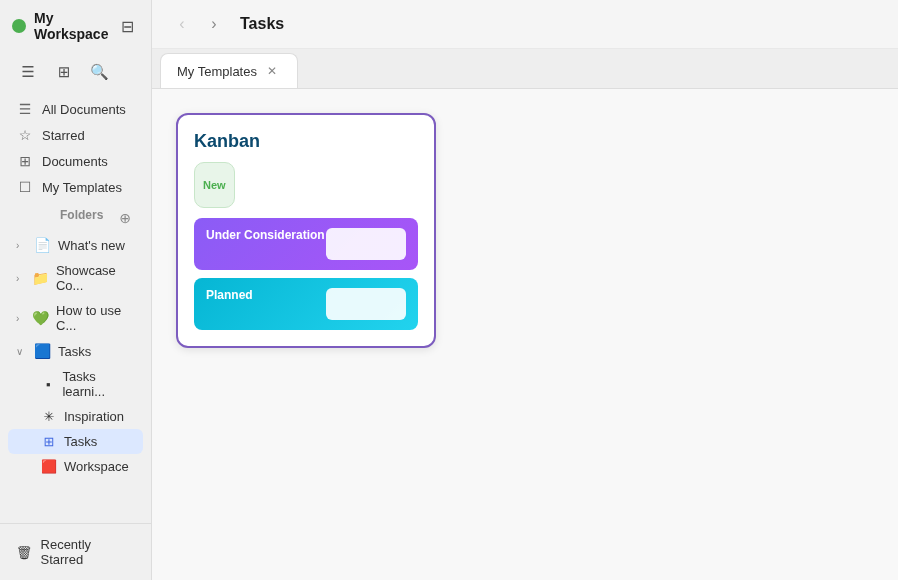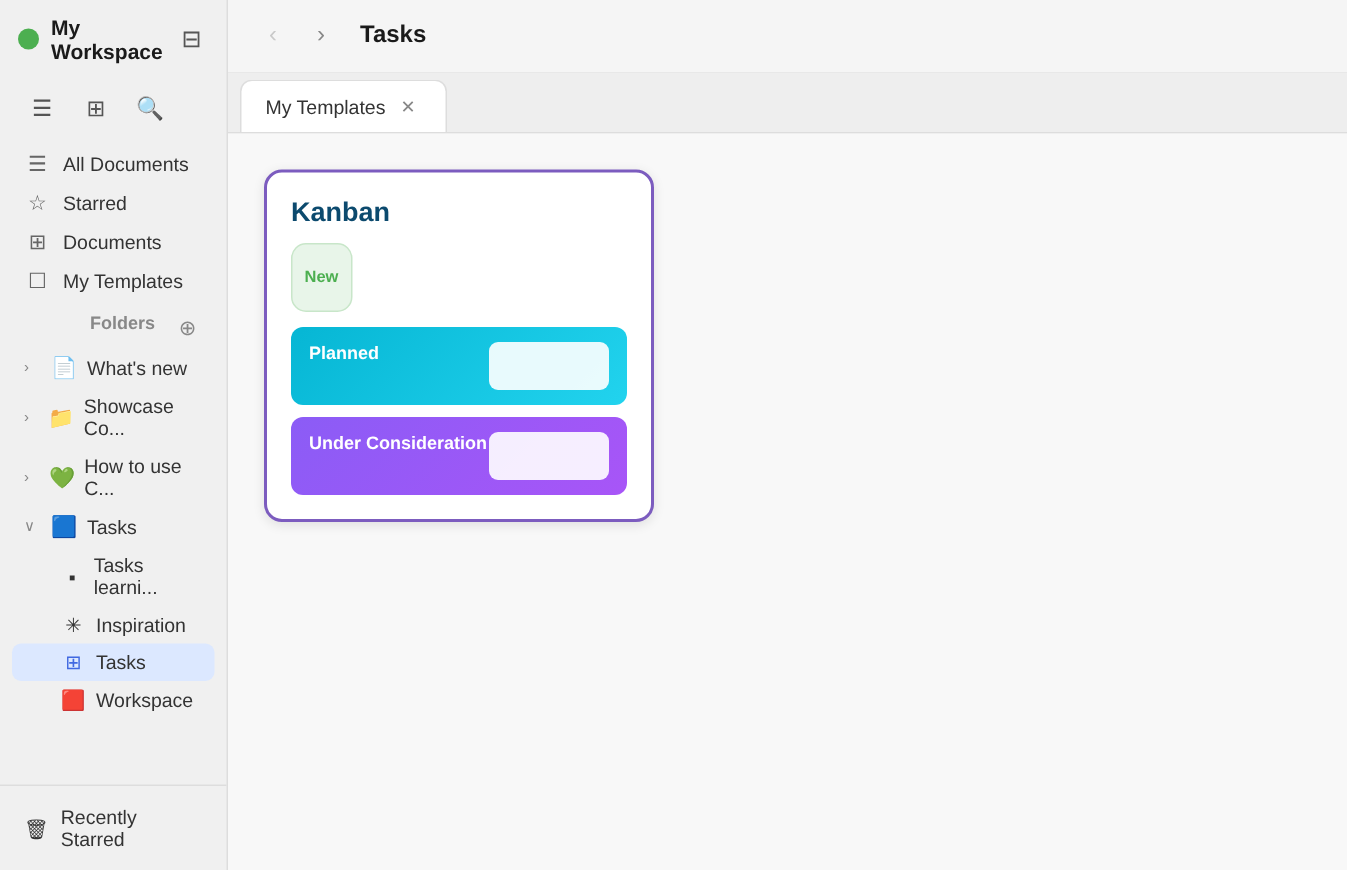--- a/index.html
+++ b/index.html
@@ -166,25 +166,25 @@
         <span>My Templates</span>
         <button class="tab-close">✕</button>
       </div>
     </div>
 
     <div class="template-content">
       <div class="kanban-card">
         <div class="kanban-title">Kanban</div>
         <span class="new-badge">New</span>
         <div class="kanban-preview">
+          <div class="kanban-lane purple">
+            <span class="lane-label">Under Consideration</span>
+            <div class="lane-card"></div>
+          </div>
           <div class="kanban-lane cyan">
             <span class="lane-label">Planned</span>
-            <div class="lane-card"></div>
-          </div>
-          <div class="kanban-lane purple">
-            <span class="lane-label">Under Consideration</span>
             <div class="lane-card"></div>
           </div>
         </div>
       </div>
     </div>
   </div>
 </div>
 
 </body></html>

